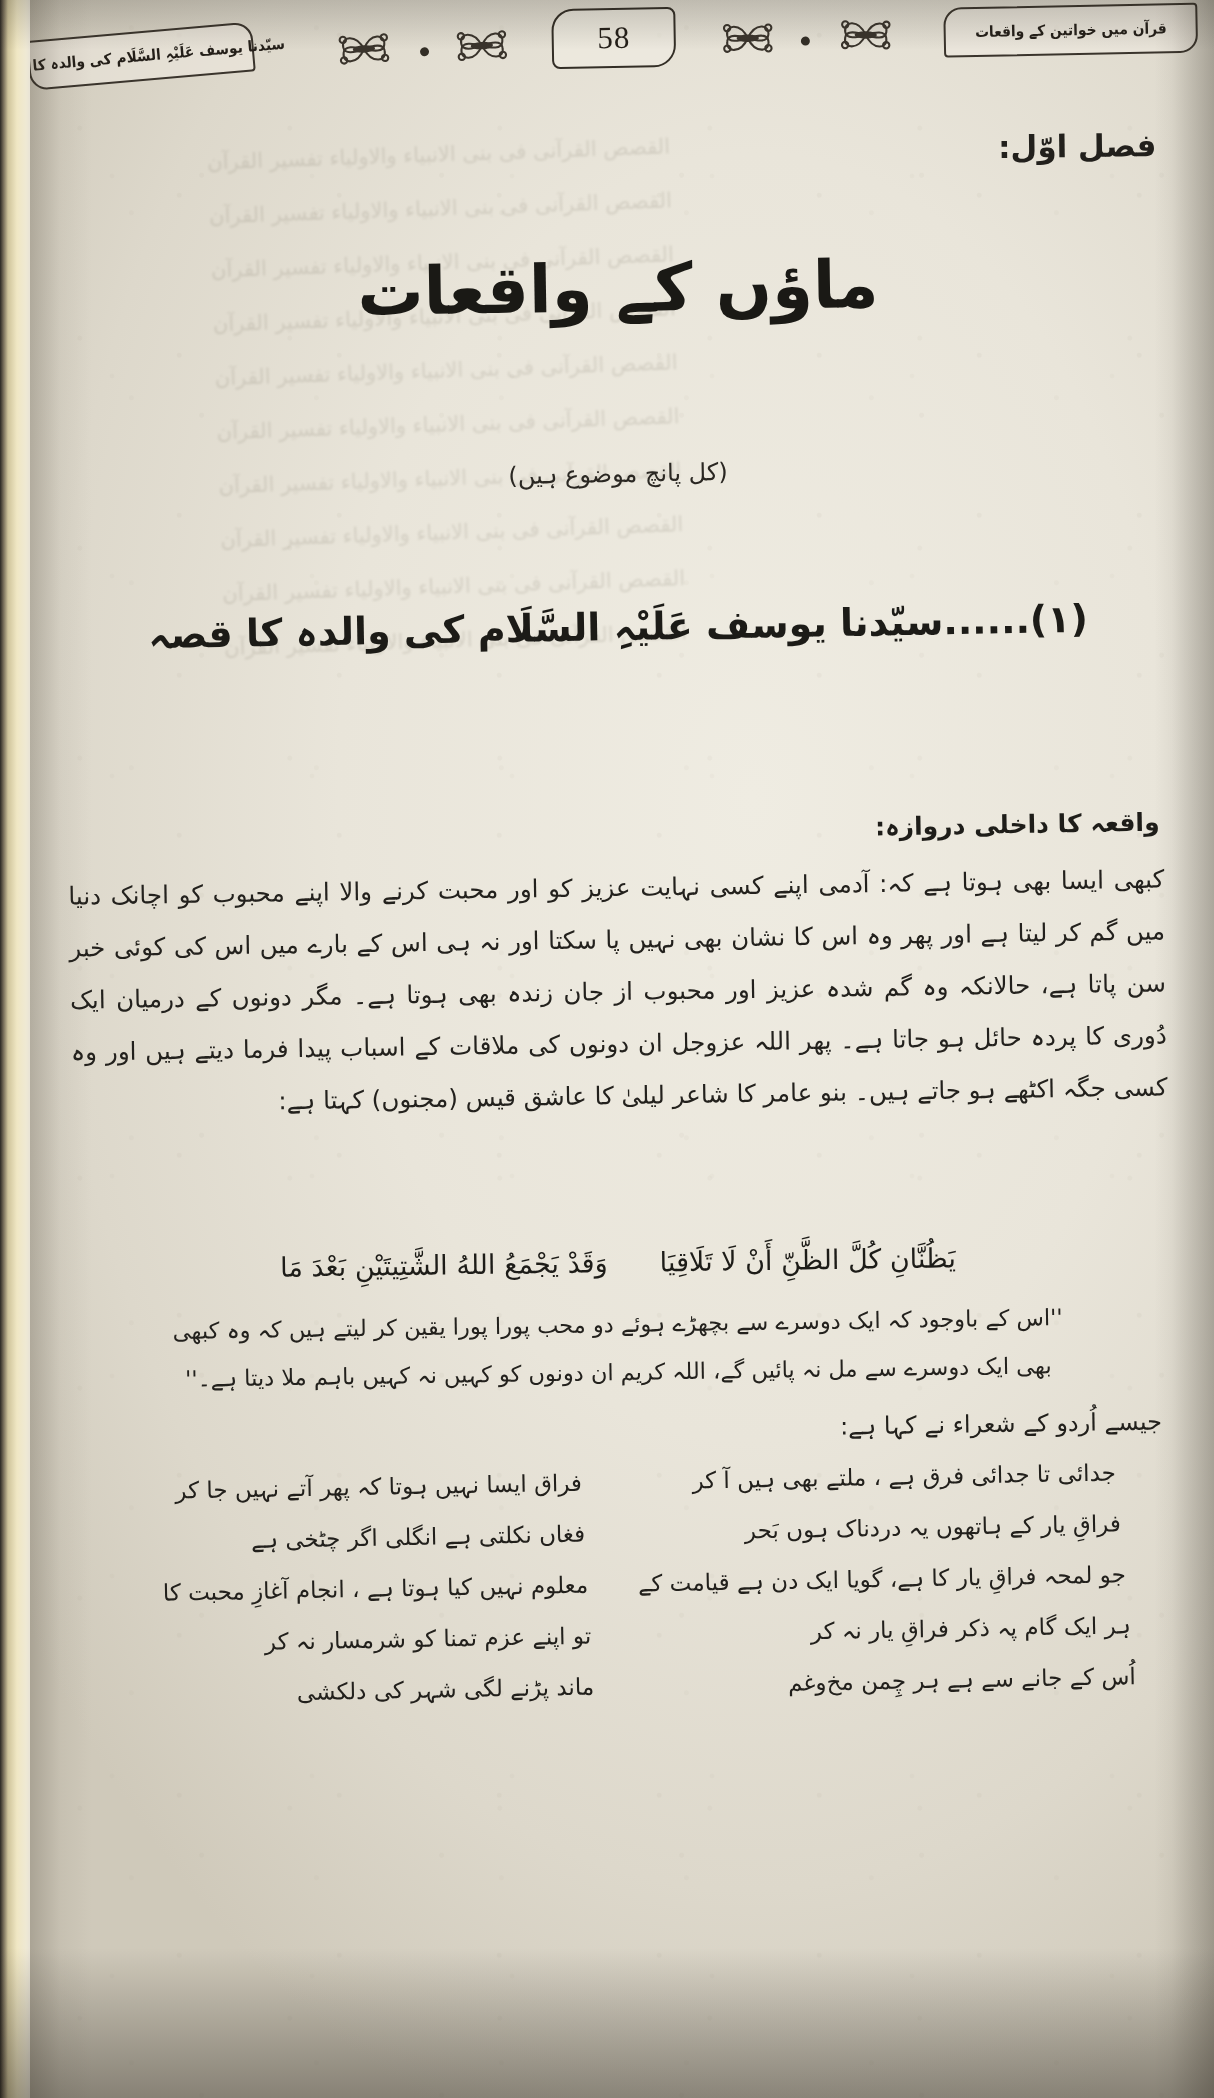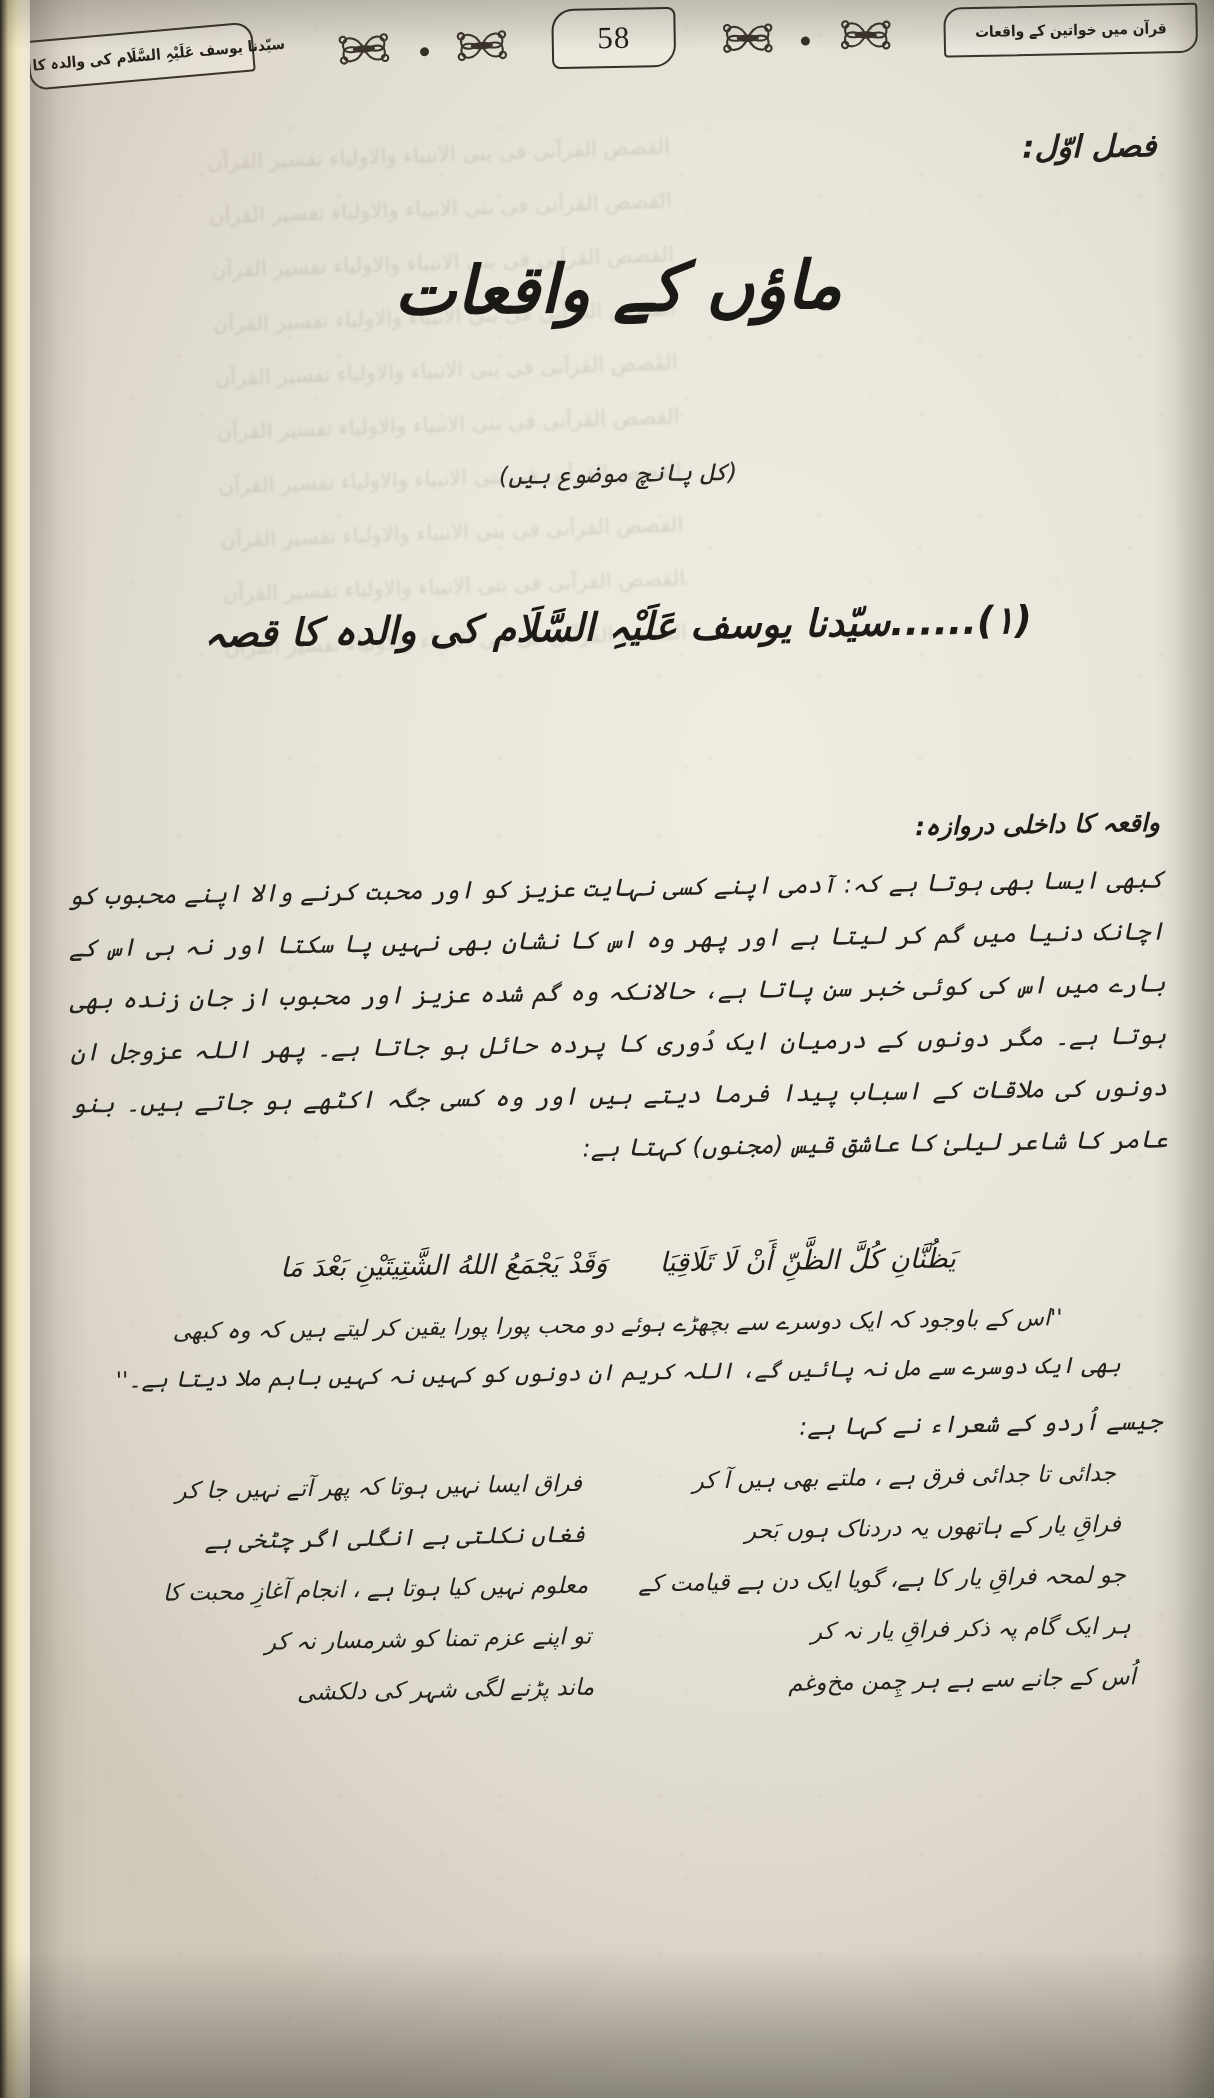--- a/index.html
+++ b/index.html
@@ -170,21 +170,20 @@
 
   
   .content {
     position: absolute;
     left: 70px;
     right: 48px;
     top: 110px;
     bottom: 40px;
     direction: rtl;
     color: #22211d;
-    font-style: italic;
   }
 
   .urdu {
     font-family: "DejaVu Sans", sans-serif;
     direction: rtl;
     text-align: right;
     color: #22201c;
   }
 
   .fasl {

